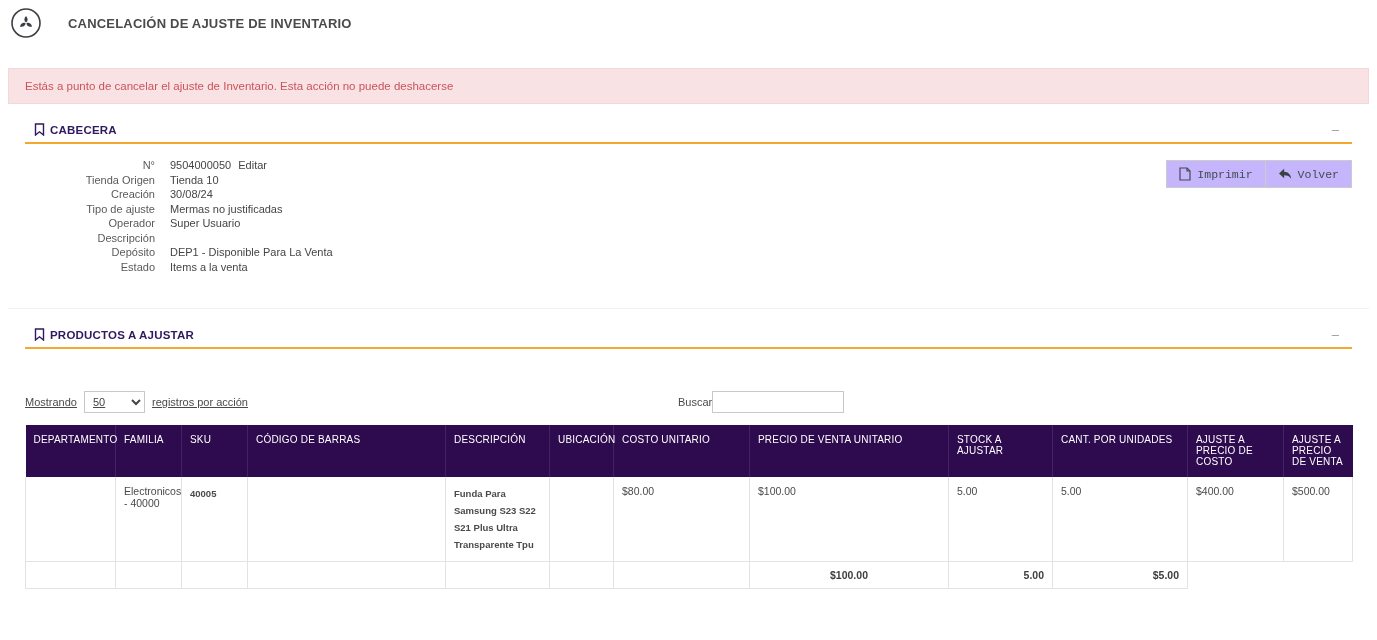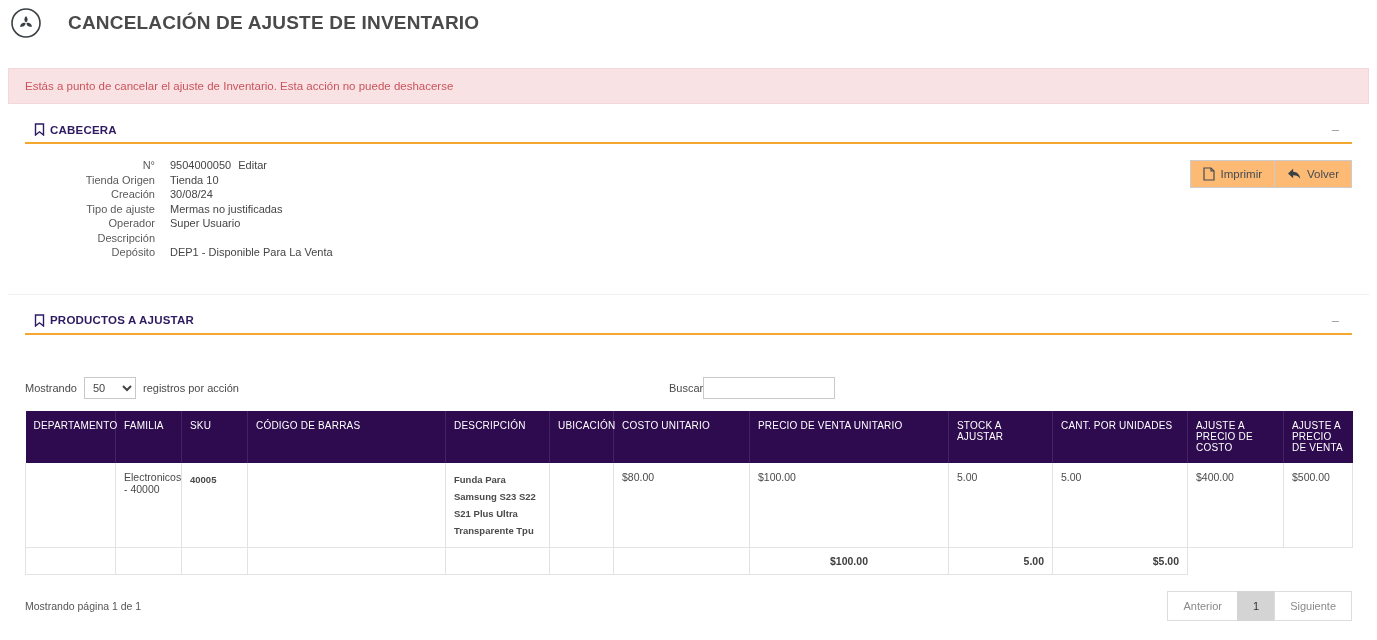--- a/index.html
+++ b/index.html
@@ -2,55 +2,55 @@
 <html><head>
 <meta charset="utf-8">
 <style>
   * { box-sizing: border-box; margin: 0; padding: 0; }
   html,body { width: 1377px; height: 640px; overflow: hidden; background:#fff;
     font-family: "Liberation Sans", sans-serif; color:#4a4a4a; }
 
   
   .topbar { display:flex; align-items:center; padding:8px 10px; height:46px; }
   .logo { width:32px; height:32px; flex:0 0 32px; }
-  .topbar-title { margin-left:26px; font-size:19px; font-weight:bold; color:#4a4a4a; letter-spacing:.2px; }
+  .topbar-title { margin-left:26px; font-size:13px; font-weight:bold; color:#4a4a4a; letter-spacing:.2px; }
 
   
   .alert { margin:22px 8px 0; background:#f8e2e4; border:1px solid #f3d7da; color:#ca545c;
     font-size:11.5px; padding:11px 16px; }
 
   
   .section { margin:0 25px; }
   .section-header { display:flex; align-items:center; justify-content:space-between;
     border-bottom:2px solid #f3a72e; padding:9px 9px 6px; margin-top:10px; }
   .section-title { display:flex; align-items:center; gap:5px; font-size:11.5px; font-weight:bold;
     color:#2e1a61; letter-spacing:.2px; }
   .bookmark { width:11px; height:13px; }
   .collapse-dash { color:#9a9a9a; font-size:13px; line-height:1; cursor:pointer; padding:0 4px; }
 
   
   .cab-body { position:relative; padding:14px 0 18px; }
   .btn-group-right { position:absolute; right:0; top:16px; display:inline-flex; }
-  .btn { display:inline-flex; align-items:center; gap:6px; background:#fdba74; border:1px solid #ccc;
-    color:#454b52; font-size:11.5px; padding:6px 12px; cursor:pointer; font-family:Liberation Sans, sans-serif; }
+  .btn { display:inline-flex; align-items:center; gap:6px; background:#c4b5fd; border:1px solid #ccc;
+    color:#454b52; font-size:11.5px; padding:6px 12px; cursor:pointer; font-family:Liberation Mono, monospace; }
   .btn + .btn { margin-left:-1px; }
   .btn svg { display:block; }
 
   .field-row { display:flex; line-height:14.5px; font-size:11px; }
   .field-label { width:130px; text-align:right; color:#5a5a5a; flex:0 0 130px; }
   .field-value { margin-left:15px; color:#454545; }
   .field-value .edit-link { margin-left:4px; color:#454545; text-decoration:none; }
 
   .soft-divider { border:none; border-top:1px solid #f0f0f0; margin:16px 8px 0; }
 
   
   .controls { display:flex; align-items:center; margin:42px 0 12px; font-size:11px; color:#4a4a4a; }
-  .left-controls { display:flex; align-items:center; gap:7px; }
+  .left-controls { display:flex; align-items:center; gap:7px;text-decoration:underline; }
   .page-size-select { font-family:inherit; font-size:11px; color:#444; border:1px solid #c9c9c9;
-    padding:3px 4px; width:52px; background:#fff; }
+    padding:3px 4px; width:61px; background:#fff; }
   .search-wrap { display:flex; align-items:center; gap:0; margin-left:430px; }
   .search-input { width:132px; height:22px; border:1px solid #c9c9c9; padding:2px 6px;
     font-family:inherit; font-size:11px; }
 
   
   table { border-collapse:collapse; width:1327px; table-layout:fixed; }
   thead th { background:#2e0b4e; color:#fff; font-weight:400; font-size:10px; text-align:left;
     vertical-align:top; padding:9px 8px; height:52px; border-left:1px solid #432362; letter-spacing:.2px; }
   thead th:first-child { border-left:none; }
   tbody td { border:1px solid #e3e3e3; border-top:none; vertical-align:top; padding:8px;
@@ -142,20 +142,24 @@
       <div class="field-label">Operador</div>
       <div class="field-value">Super Usuario</div>
     </div>
     <div class="field-row">
       <div class="field-label">Descripción</div>
       <div class="field-value"></div>
     </div>
     <div class="field-row">
       <div class="field-label">Depósito</div>
       <div class="field-value">DEP1 - Disponible Para La Venta</div>
+    </div>
+    <div class="field-row">
+      <div class="field-label">Estado</div>
+      <div class="field-value">Items a la venta</div>
     </div>
   </div>
 </div>
 
 <hr class="soft-divider">
 
 <div class="section">
   <div class="section-header">
     <div class="section-title">
       <svg class="bookmark" viewBox="0 0 11 13">
@@ -238,22 +242,14 @@
         <td></td>
         <td class="ta-c">$100.00</td>
         <td class="ta-r">5.00</td>
         <td class="ta-r">$5.00</td>
         <td class="no-border"></td>
         <td class="no-border"></td>
       </tr>
     </tfoot>
   </table>
 
-  <div class="table-footer">
-    <div class="page-summary">Mostrando página 1 de 1</div>
-    <div class="pagination">
-      <button class="page-item">Anterior</button>
-      <button class="page-item active">1</button>
-      <button class="page-item">Siguiente</button>
-    </div>
-  </div>
 
 </div>
 
 </body></html>

